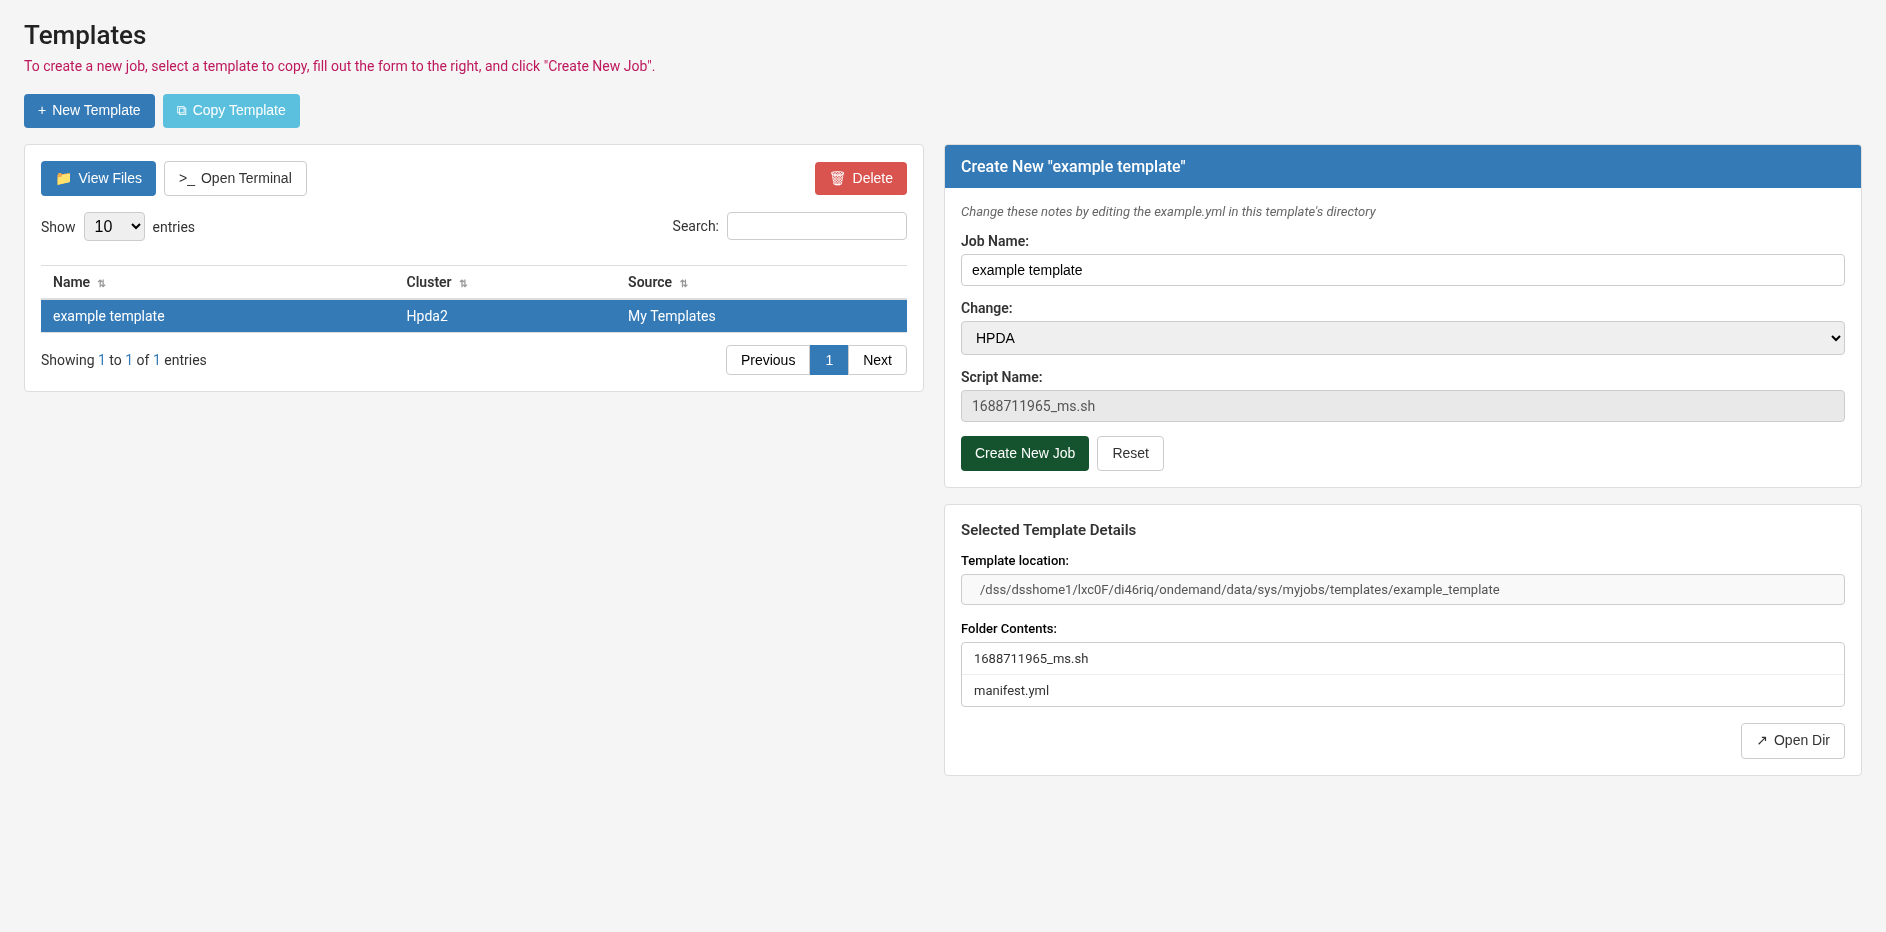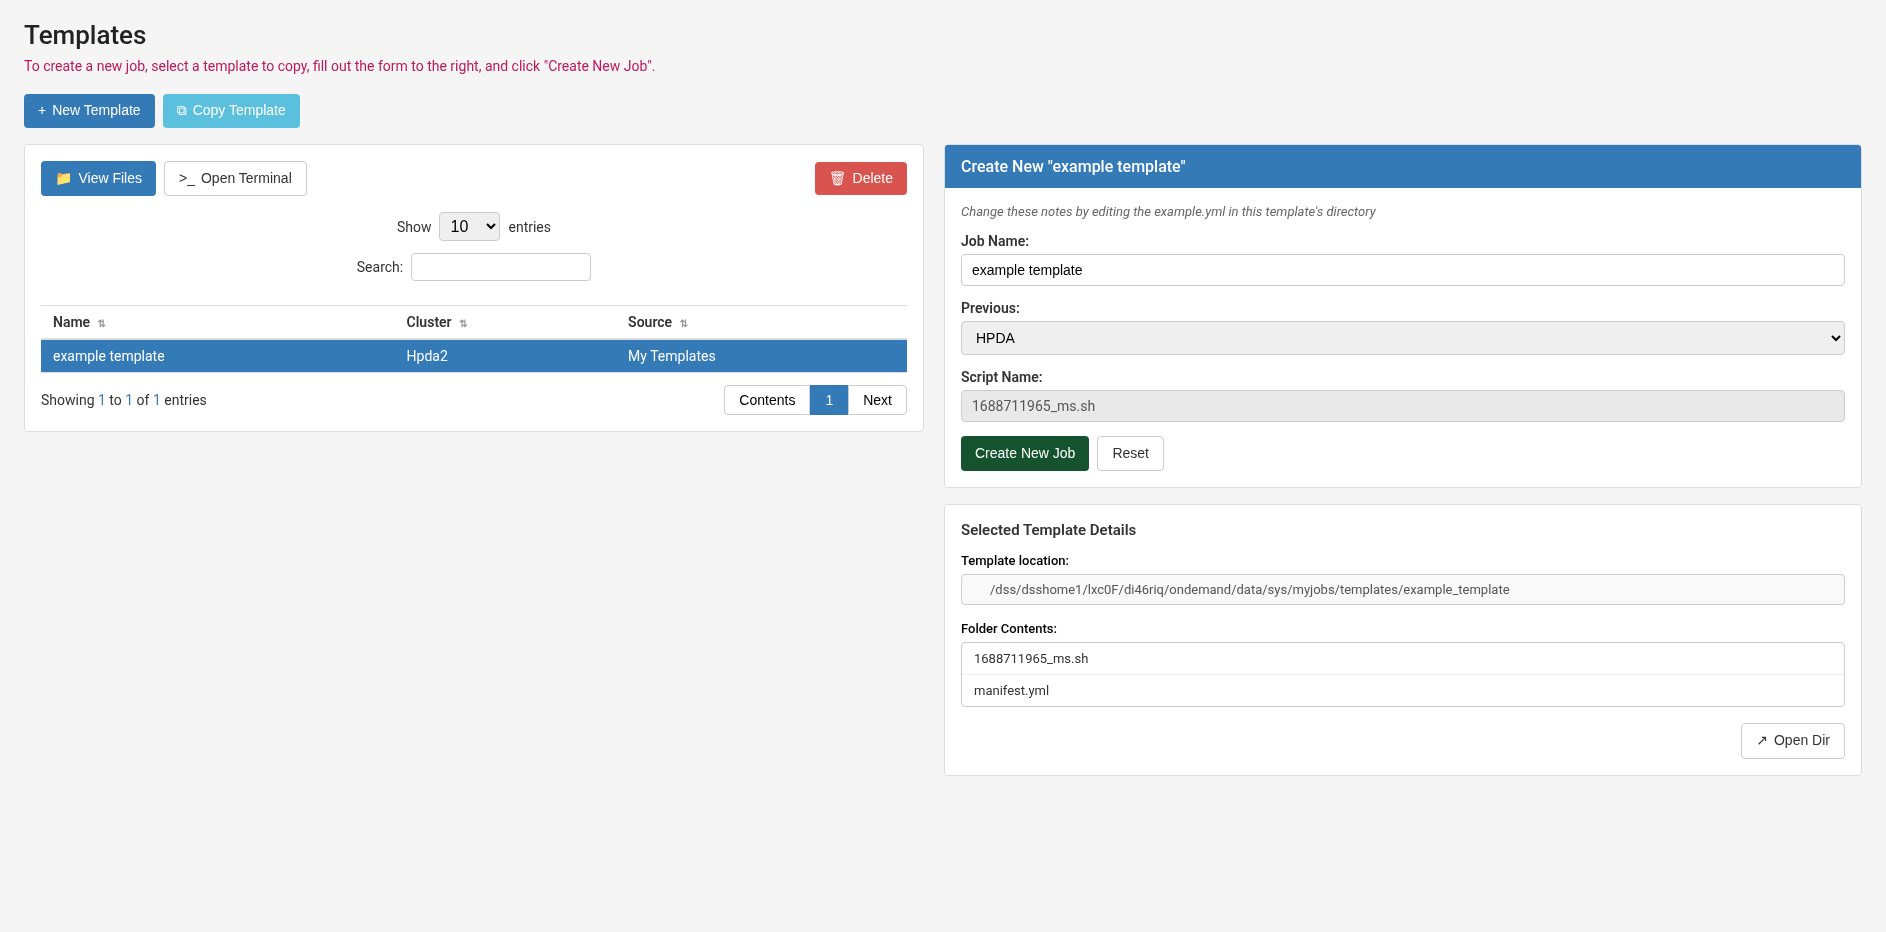--- a/index.html
+++ b/index.html
@@ -243,21 +243,21 @@
       font-size: 13px;
       color: #555;
       margin-bottom: 6px;
     }
     .detail-label span {
       color: #000;
       font-weight: 500;
     }
     .detail-value {
       width: 100%;
-      padding: 7px 28px;
+      padding: 7px 18px;
       border: 1px solid #ccc;
       border-radius: 4px;
       font-size: 13px;
       background: #f9f9f9;
       color: #555;
       word-break: break-all;
     }
     .folder-contents {
       border: 1px solid #ccc;
       border-radius: 4px;
@@ -310,21 +310,21 @@
           </button>
         </div>
         <div>
           <button class="btn btn-danger">
             <span>🗑</span>
             <span>Delete</span>
           </button>
         </div>
       </div>
 
-      <div style="display:flex; justify-content:space-between; align-items:center; margin-bottom:12px;flex-direction:column;">
+      <div style="display:flex; justify-content:space-between; align-items:flex-start; margin-bottom:12px;">
         <div class="show-entries">
           <span>Show</span>
           <select>
             <option>10</option>
             <option>25</option>
             <option>50</option>
             <option>100</option>
           </select>
           <span>entries</span>
         </div>
@@ -355,21 +355,21 @@
               <td>My Templates</td>
             </tr>
           </tbody>
       </table>
 
       <div class="table-footer">
         <div class="showing-text">
           Showing <a>1</a> to <a>1</a> of <a>1</a> entries
         </div>
         <div class="pagination">
-          <button>Contents</button>
+          <button>Previous</button>
           <button class="active">1</button>
           <button>Next</button>
         </div>
       </div>
     </div>
   </div>
 
   <div class="right-panel">
 
     <div class="create-card">
@@ -378,21 +378,21 @@
         <div class="notes-text">
             <p>Change these notes by editing the example.yml in this template's directory</p>
           </div>
 
         <div class="form-group">
           <label>Job Name:</label>
           <input type="text" value="example template" style="">
         </div>
 
         <div class="form-group">
-          <label>Previous:</label>
+          <label>Change:</label>
           <select>
             <option>HPDA</option>
           </select>
         </div>
 
         <div class="form-group">
           <label>Script Name:</label>
           <div class="readonly-input">1688711965_ms.sh</div>
         </div>
 

